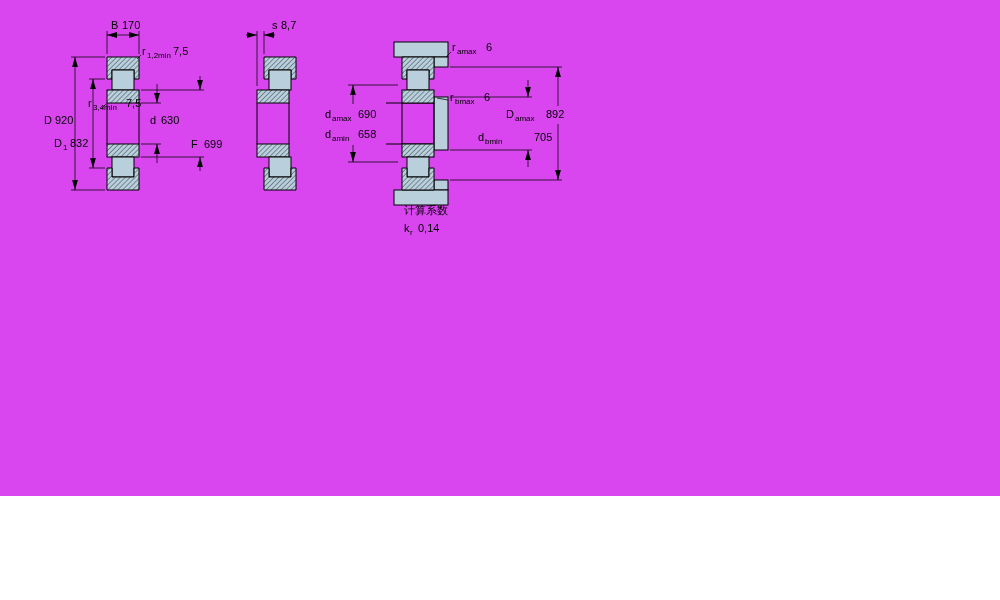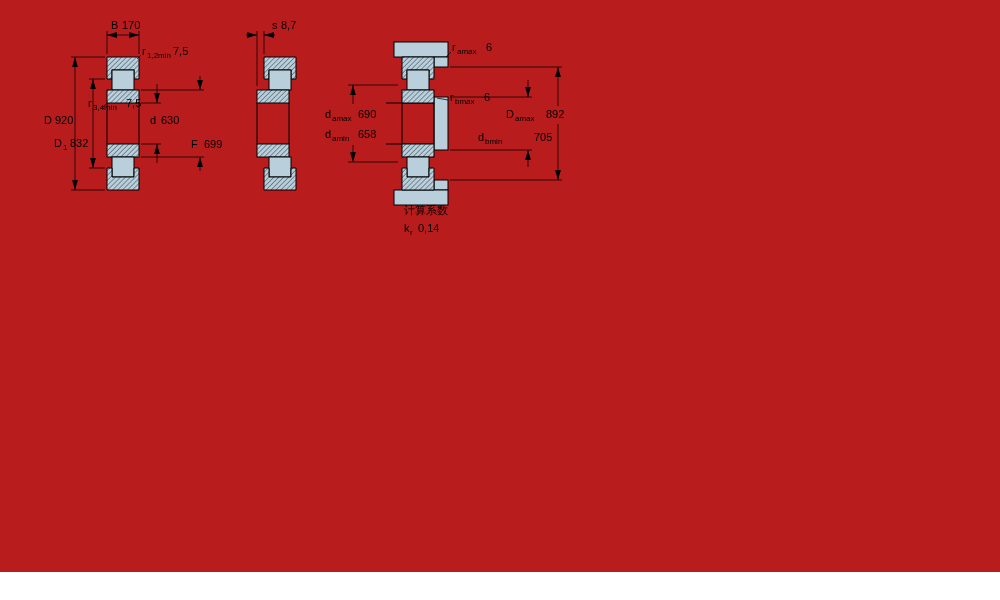--- a/index.html
+++ b/index.html
@@ -1,16 +1,16 @@
 <!DOCTYPE html>
 <html><head>
 <meta charset="utf-8">
 <style>
   html,body{margin:0;padding:0;background:#ffffff;}
-  .canvas{position:relative;width:1000px;height:572px;background:#b91c1c;overflow:hidden;}
+  .canvas{position:relative;width:1000px;height:496px;background:#d946ef;overflow:hidden;}
   svg text{font-family:"Liberation Sans","DejaVu Sans",sans-serif;font-size:11px;fill:#000;}
   svg text tspan.sub{font-size:8px;}
   .ext,.dim,.leader{stroke:#000;stroke-width:0.75;fill:none;}
   .part{stroke:#000;stroke-width:1;}
   .plain{fill:#b9cfdc;}
   .hatched{fill:url(#hatch);}
   .edge{stroke:#000;stroke-width:1;fill:none;}
 </style>
 </head>
 <body>

